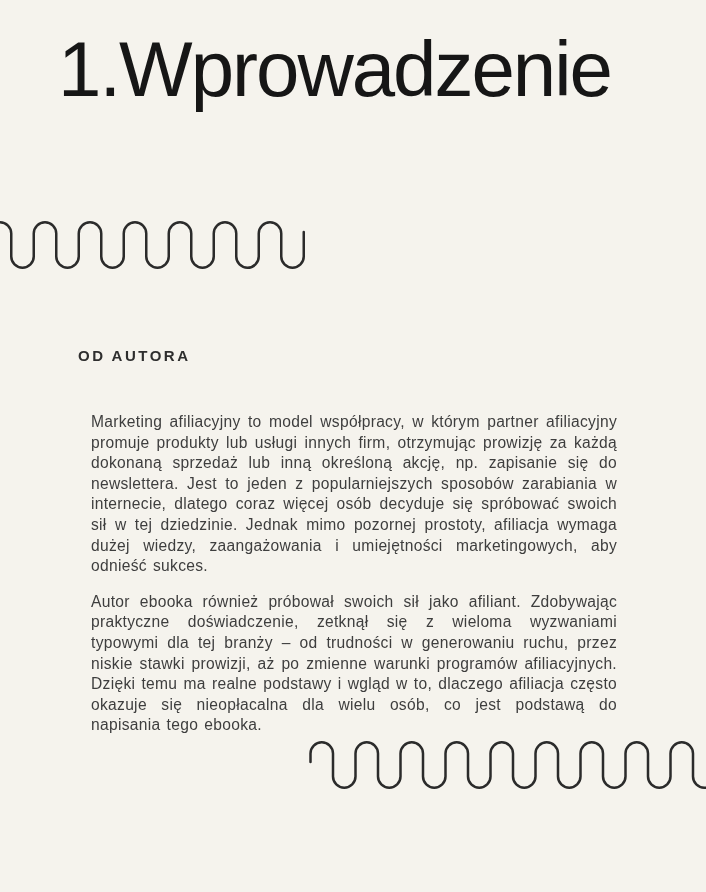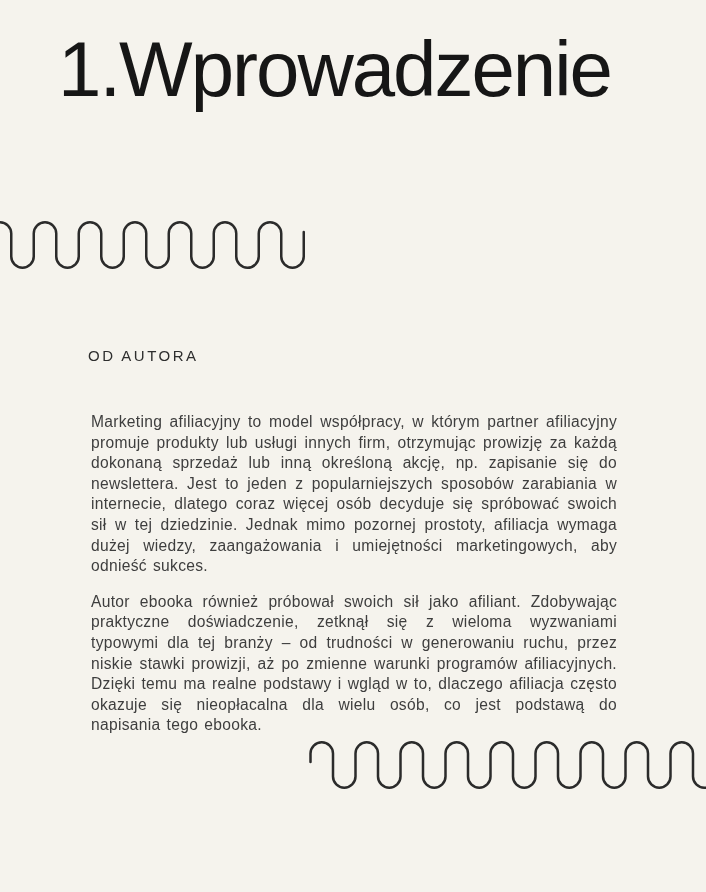--- a/index.html
+++ b/index.html
@@ -39,23 +39,23 @@
     fill: none;
     stroke: var(--squiggle);
     stroke-width: 2.5;
     stroke-linecap: round;
   }
   .squiggle-top  { left: 0;    top: 218px; width: 310px; height: 56px; }
   .squiggle-bottom { left: 308px; top: 738px; width: 398px; height: 56px; }
 
   .section-heading {
     position: absolute;
-    left: 88px; top: 347px;
+    left: 78px; top: 347px;
     font-size: 15px;
-    font-weight: 400;
+    font-weight: 700;
     letter-spacing: 2.5px;
     color: var(--heading);
   }
 
   .body-text {
     position: absolute;
     left: 76px; top: 397px;
     width: 556px;
     font-size: 15.6px;
     line-height: 20.6px;

